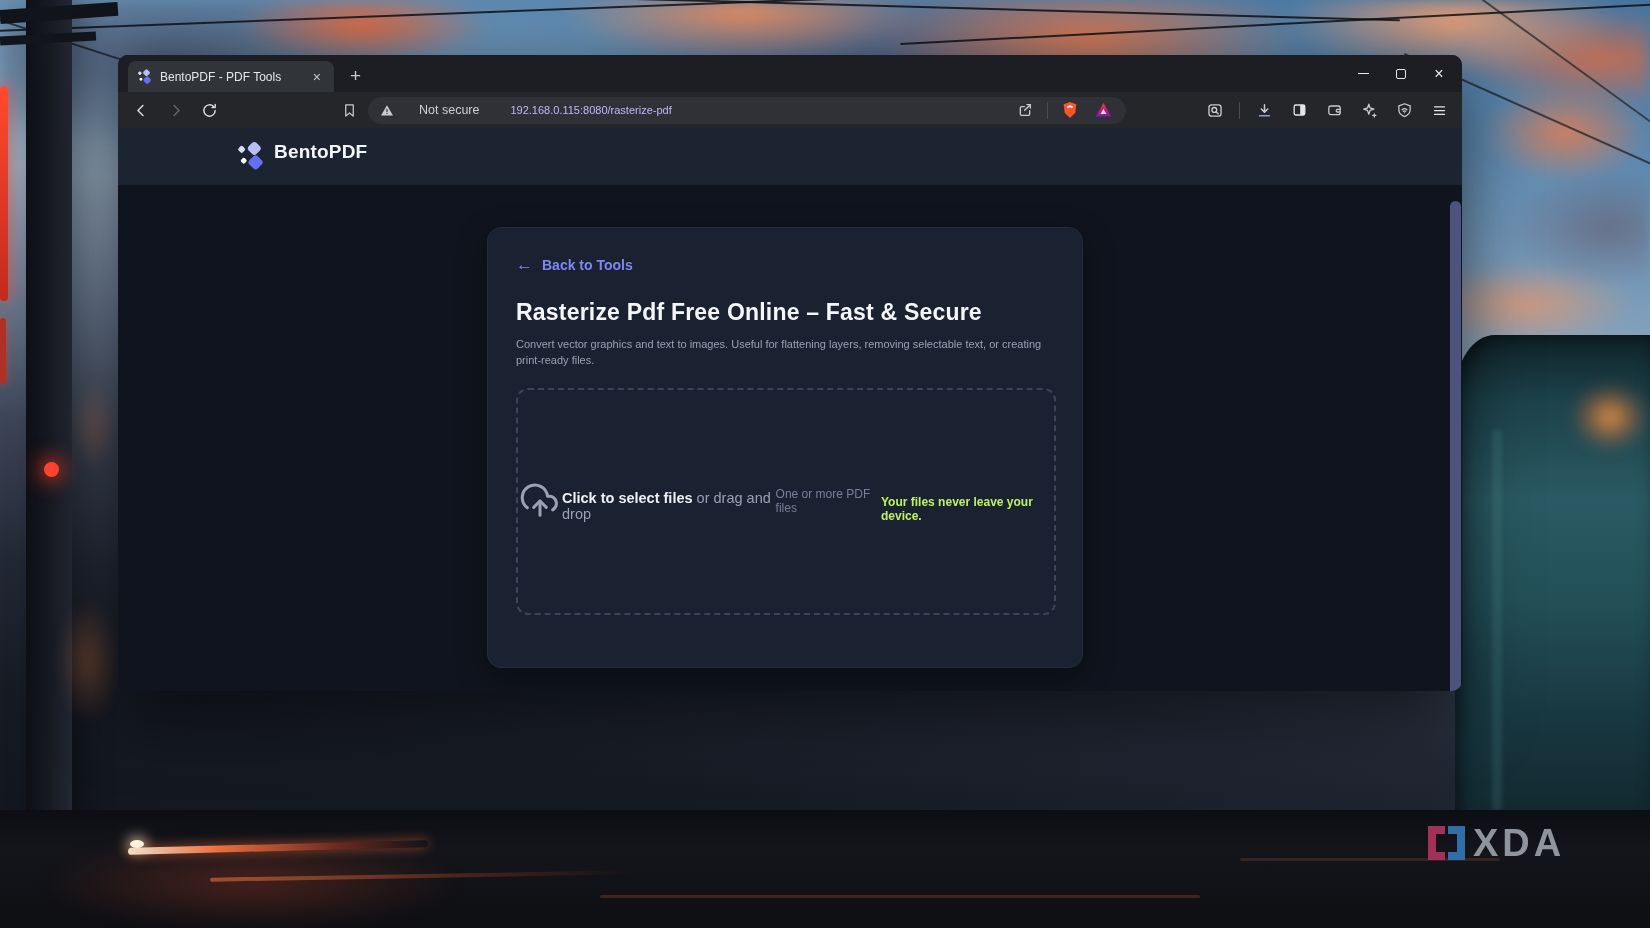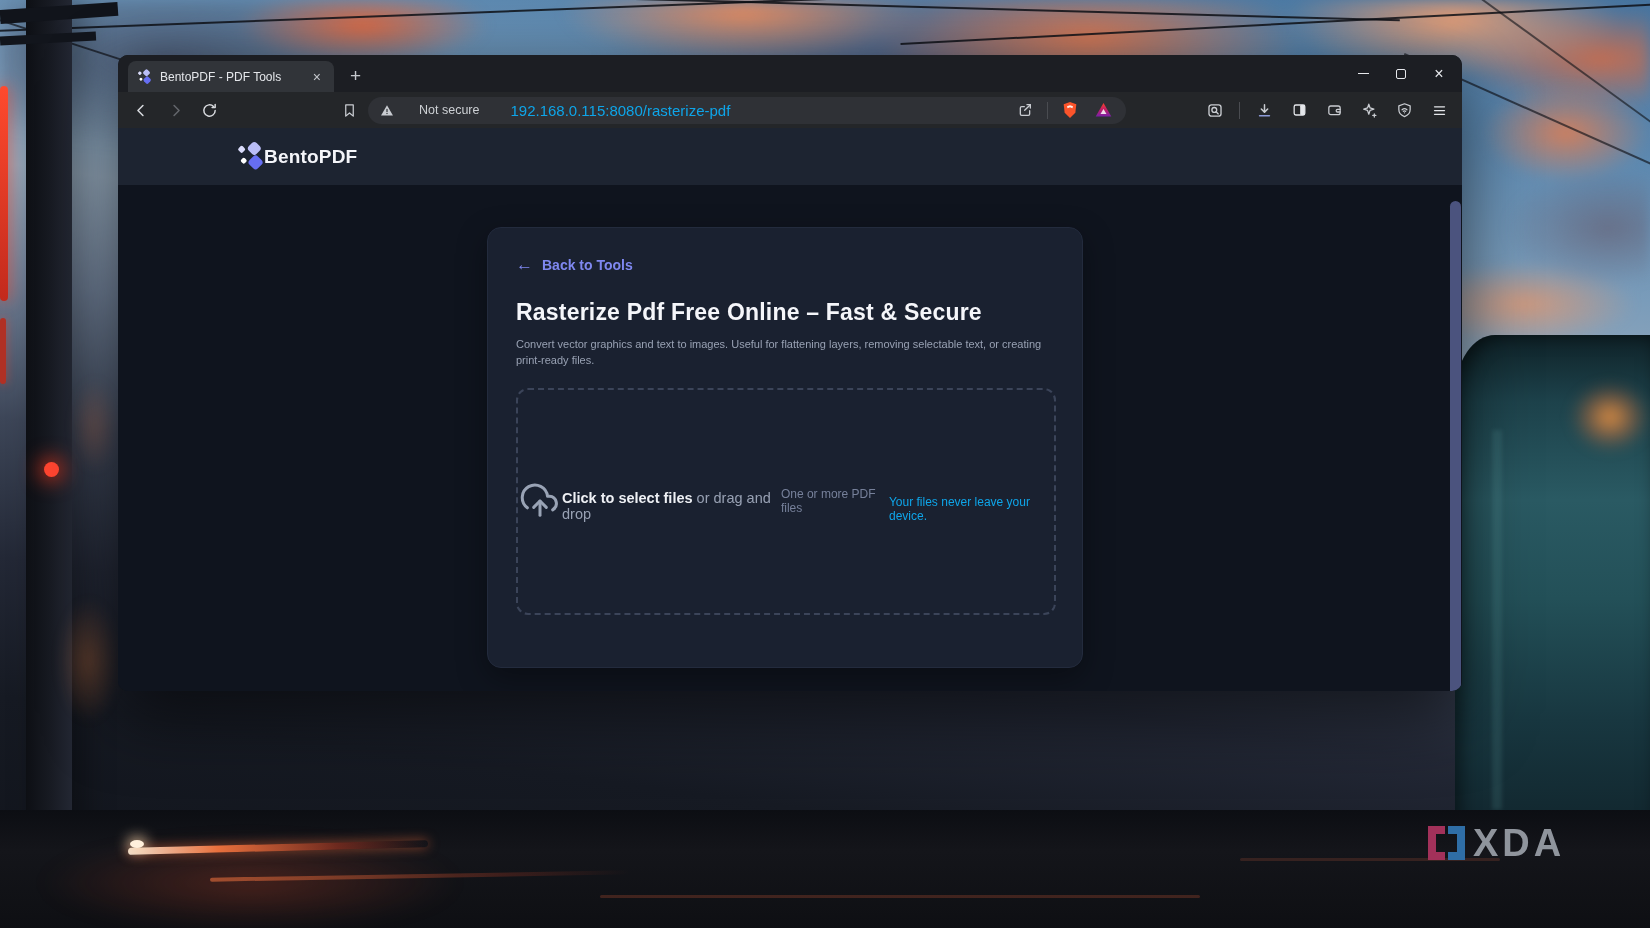--- a/index.html
+++ b/index.html
@@ -87,46 +87,46 @@
   .wc-max { width:10px; height:10px; border:1.4px solid #e6e8ec; border-radius:2px; display:block; }
   .wc-close-glyph { font-size:16px; line-height:1; }
 
   .toolbar { height:36px; background:#242629; display:flex; align-items:center; padding:0 12px; flex:none; }
   .navgrp { display:flex; align-items:center; gap:12px; }
   .tb-ic { display:flex; align-items:center; justify-content:center; width:22px; height:22px; }
   .tb-spacer { width:118px; }
   .urlpill { flex:1; height:27px; margin:0 78px 0 8px; background:#2f3136; border-radius:14px;
     display:flex; align-items:center; gap:25px; padding:0 12px; min-width:0; }
   .sec-label { font-size:12.5px; color:#cdd0d4; white-space:nowrap; }
-  .url-text { font-size:15px; color:#0ea5e9; margin-left:6px; white-space:nowrap; overflow:hidden; flex:1; }
+  .url-text { font-size:11px; color:#c4b5fd; margin-left:6px; white-space:nowrap; overflow:hidden; flex:1; }
   .pill-right { display:flex; align-items:center; gap:11px; margin-left:auto; }
   .vsep { width:1px; height:17px; background:#4a4c51; }
   .rightgrp { display:flex; align-items:center; gap:13px; }
 
   
   .page { flex:1; display:flex; flex-direction:column; position:relative; background:#0f141e; }
   .siteheader { height:57px; background:#1d2431; display:flex; align-items:center; padding-left:119px; flex:none; }
-  .brand { display:flex; align-items:center; gap:0; }
+  .brand { display:flex; align-items:flex-start; gap:10px; }
   .brand-name { font-size:19px; font-weight:700; color:#f4f5f9; letter-spacing:.2px; }
   .sitebody { flex:1; position:relative; }
 
   .card { position:absolute; left:369px; top:42px; width:596px; height:441px;
     background:#1a2130; border:1px solid #232b3d; border-radius:14px; padding:28px;
     box-shadow:0 10px 30px rgba(0,0,0,.35); }
   .backlink { display:inline-flex; align-items:center; gap:9px; color:#7f88f0;
     font-weight:700; font-size:14px; cursor:pointer; }
   .backlink .arr { font-size:17px; line-height:1; }
   .card h1 { margin:25px 0 11px; font-size:23px; font-weight:700; color:#f5f6fa; letter-spacing:.2px; }
   .desc { font-size:11px; line-height:1.45; color:#98a1b3; width:540px; }
   .dropzone { margin-top:19px; width:540px; height:227px; border:2px dashed #3b4459; border-radius:12px;
     display:flex; flex-direction:row; align-items:center; justify-content:center; cursor:pointer; }
   .dz-cta { margin-top:10px; font-size:14.5px; color:#98a1b3; }
   .dz-cta b { color:#eef0f4; font-weight:700; }
   .dz-hint { font-size:12px; color:#76809a; }
-  .dz-hint2 { margin-top:15px; font-size:12px; color:#0ea5e9; }
+  .dz-hint2 { margin-top:15px; font-size:12px; color:#bef264;font-weight:bold; }
 
   .scrollthumb { position:absolute; right:1px; top:73px; width:11px; height:686px;
     background:#4b537e; border-radius:6px; }
 
   
   .wm { position:absolute; left:1428px; top:824px; display:flex; align-items:center; z-index:60; }
   .wm-bl { width:17px; height:34px; border:8px solid #a2315a; border-right:0; }
   .wm-br { width:17px; height:34px; border:8px solid #2f6ea6; border-left:0; margin-left:3px; }
   .wm-txt { margin-left:8px; font-size:38px; font-weight:700; letter-spacing:4px;
     color:rgba(175,181,190,.8); line-height:1; }

